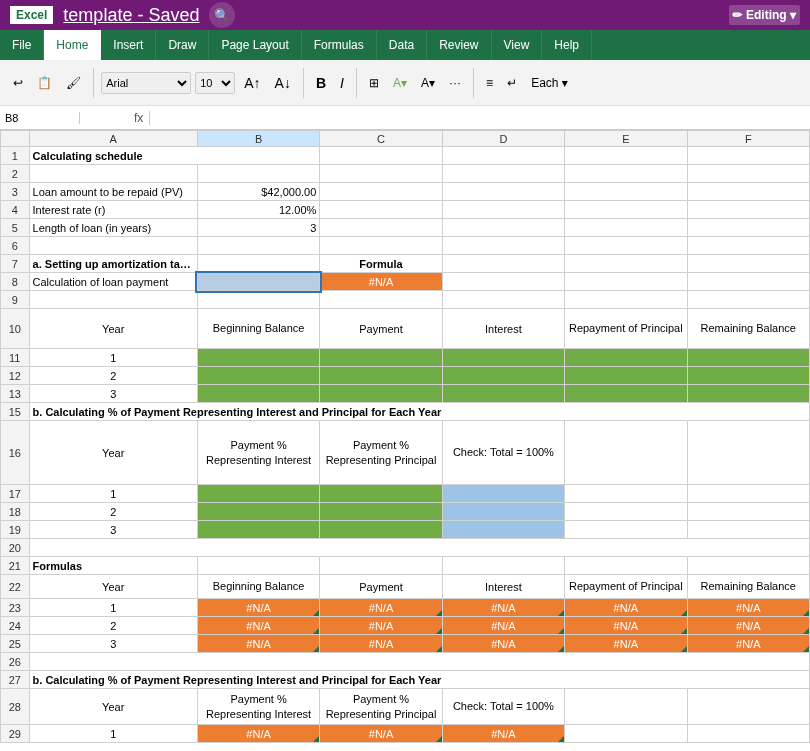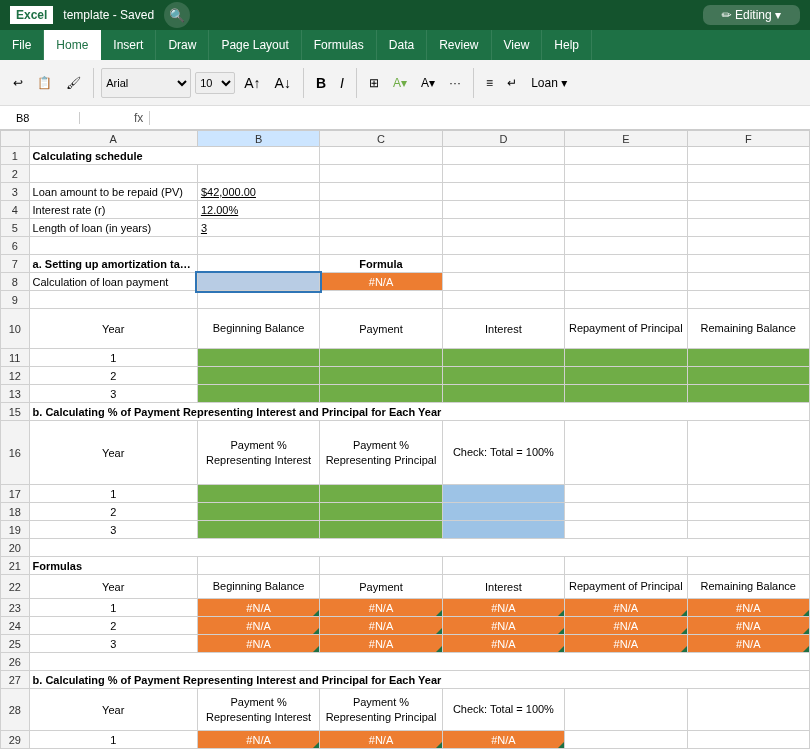--- a/index.html
+++ b/index.html
@@ -1,48 +1,49 @@
 <!DOCTYPE html>
 <html><head>
   <meta charset="utf-8">
   <style>
     * { margin: 0; padding: 0; box-sizing: border-box; }
     body { font-family: Arial, sans-serif; font-size: 11px; background: #fff; overflow: hidden; width: 810px; height: 751px; }
     
     
     .title-bar {
-      background: #14532d;
+      background: #701a75;
       color: white;
       height: 30px;
       display: flex;
       align-items: center;
       padding: 0 10px;
       font-size: 13px;
     }
     .title-bar .excel-logo {
       background: white;
       color: #1e7145;
       font-weight: bold;
       padding: 2px 6px;
       margin-right: 10px;
       font-size: 12px;
     }
-    .title-bar .title-text { font-size: 12px; }
+    .title-bar .title-text { font-size: 18px; text-decoration: underline; }
     .title-bar .editing-btn {
       margin-left: auto;
       background: rgba(255,255,255,0.2);
       border: none;
       color: white;
-      padding: 3px 19px;
-      border-radius: 7px;
+      padding: 3px 4px;
+      border-radius: 2px;
       cursor: pointer;
       display: flex;
       align-items: center;
       gap: 5px;
       font-size: 12px;
+      font-weight: bold;
     }
     .search-icon-area {
       margin-left: 10px;
       background: rgba(255,255,255,0.15);
       border-radius: 50%;
       width: 26px; height: 26px;
       display: flex; align-items: center; justify-content: center;
       cursor: pointer;
     }
     .ribbon-tabs {
@@ -76,21 +77,21 @@
     }
     .ribbon-btn {
       background: none;
       border: 1px solid transparent;
       padding: 2px 4px;
       cursor: pointer;
       font-size: 12px;
       border-radius: 2px;
     }
     .font-select {
-      width: 90px; height: 30px; font-size: 11px;
+      width: 90px; height: 22px; font-size: 11px;
       border: 1px solid #ccc; border-radius: 2px;
     }
     .font-size-select {
       width: 40px; height: 22px; font-size: 11px;
       border: 1px solid #ccc; border-radius: 2px;
     }
     .bold-btn { font-weight: bold; font-size: 14px; }
     .italic-btn { font-style: italic; font-size: 14px; }
     .separator { width: 1px; height: 30px; background: #ccc; margin: 0 3px; }
     
@@ -98,21 +99,21 @@
     .formula-bar {
       display: flex;
       align-items: center;
       height: 24px;
       border-bottom: 1px solid #ccc;
       background: white;
     }
     .cell-ref {
       width: 80px;
       border-right: 1px solid #ccc;
-      padding: 0 16px;
+      padding: 0 5px;
       font-size: 11px;
       display: flex; align-items: center;
     }
     .fx-label {
       padding: 0 6px;
       color: #555;
       font-size: 12px;
       border-right: 1px solid #ccc;
       margin-left: 48px;
     }
@@ -159,21 +160,21 @@
       width: 28px;
       min-width: 28px;
       font-size: 11px;
     }
     .selected-col { background: #cce5ff !important; }
     
     
     td.data { background: white; }
     td.bold { font-weight: bold; }
     td.center { text-align: center; }
-    td.right { text-align: left; text-decoration: underline; }
+    td.right { text-align: right; }
     
     
     td.green-bg { background: #70ad47; color: white; }
     td.orange-bg { background: #ed7d31; color: white; margin-top: 44px; }
     td.blue-bg { background: #9dc3e6; }
     td.selected-cell { background: #b8cce4; outline: 2px solid #2e75b6; }
 
     
     .with-triangle {
       position: relative;
@@ -228,21 +229,21 @@
   <button class="ribbon-btn bold-btn">B</button>
   <button class="ribbon-btn italic-btn">I</button>
   <div class="separator"></div>
   <button class="ribbon-btn">⊞</button>
   <button class="ribbon-btn" style="color:#70ad47">A▾</button>
   <button class="ribbon-btn">A▾</button>
   <button class="ribbon-btn">···</button>
   <div class="separator"></div>
   <button class="ribbon-btn">≡</button>
   <button class="ribbon-btn">↵</button>
-  <button class="ribbon-btn">Loan ▾</button>
+  <button class="ribbon-btn">Each ▾</button>
 </div>
 
 <div class="formula-bar">
   <div class="cell-ref">B8</div>
   <div class="fx-label">fx</div>
   <div class="formula-input"></div>
 </div>
 
 <div class="spreadsheet-container">
   <table>
@@ -501,21 +502,21 @@
       <tr>
         <td class="row-header">26</td>
         <td class="data" colspan="6"></td>
       </tr>
 
       <tr>
         <td class="row-header">27</td>
         <td class="data bold" colspan="6">b.  Calculating % of Payment Representing Interest and Principal for Each Year</td>
       </tr>
 
-      <tr style="height:42px">
+      <tr style="height:36px">
         <td class="row-header">28</td>
         <td class="data center">Year</td>
         <td class="data center" style="white-space:normal;line-height:1.3">Payment % Representing Interest</td>
         <td class="data center" style="white-space:normal;line-height:1.3">Payment % Representing Principal</td>
         <td class="data center" style="white-space:normal;line-height:1.3">Check:  Total = 100%</td>
         <td class="data"></td>
         <td class="data"></td>
       </tr>
 
       <tr>

